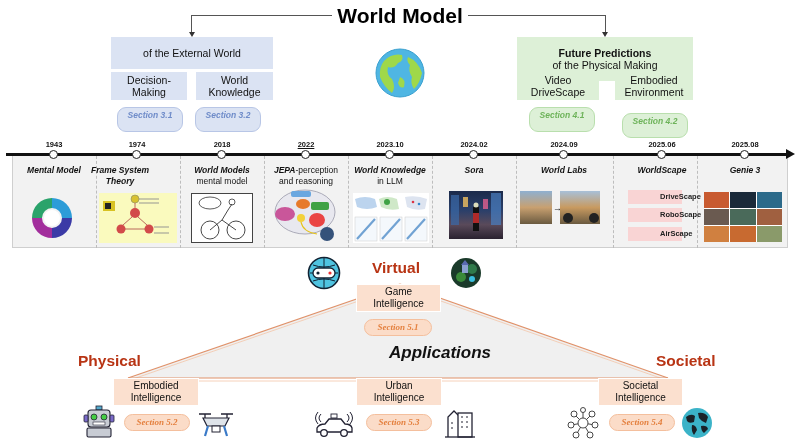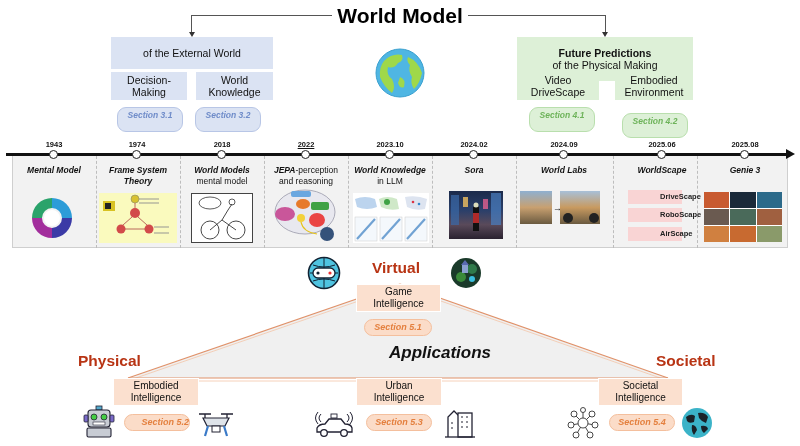--- a/index.html
+++ b/index.html
@@ -11,21 +11,21 @@
   .title { left: 0; width: 800px; top: 4px; text-align: center; font-weight: bold; font-size: 21px; color: #000; }
   .conn { border-color: #555; border-style: solid; border-width: 0; }
   .arrow-down { width: 0; height: 0; border-left: 3px solid transparent; border-right: 3px solid transparent; border-top: 5px solid #333; }
 
   
   .box-blue { background: #dbe3f3; text-align: center; font-size: 10.5px; line-height: 12px; color: #111; display:flex; flex-direction:column; justify-content:center; align-items:center; }
   .box-green { background: #ddf0d7; text-align: center; font-size: 10.5px; line-height: 12px; color: #111; display:flex; flex-direction:column; justify-content:center; align-items:center; }
   .pill { border-radius: 9px; font-size: 8.5px; font-weight: bold; font-style: italic; text-align: center; line-height: 14px; height: 25px; }
   .pill-blue { background: #dbe3f3; border: 1px solid #b8c6e6; color: #6f8cc9; }
   .pill-green { background: #ddf0d7; border: 1px solid #b9dfad; color: #6eb35a; }
-  .pill-orange { background: #fbdcc8; border: 1px solid #f4bf9d; color: #e4803f; font-size: 9px; height: 17px; line-height: 15px; border-radius: 10px; }
+  .pill-orange { background: #fbdcc8; border: 1px solid #f4bf9d; color: #e4803f; font-size: 9px; height: 17px; line-height: 15px; border-radius: 10px; font-family: Liberation Serif, serif; }
 
   
   .tl-line { left: 6px; top: 153px; width: 782px; height: 3px; background: #111; }
   .tl-arrowhead { left: 786px; top: 149px; width: 0; height: 0; border-top: 5.5px solid transparent; border-bottom: 5.5px solid transparent; border-left: 9px solid #111; }
   .tl-date { font-size: 7.5px; font-weight: bold; width: 60px; text-align: center; top: 140px; }
   .tl-node { width: 9px; height: 9px; border-radius: 50%; background: #fff; border: 1.3px solid #222; top: 150px; }
   .tl-panel { left: 12px; top: 156px; width: 776px; height: 92px; background: #f2f2f2; border: 1px solid #cfcfcf; border-top: none; }
   .tl-sep { top: 156px; width: 0; height: 92px; border-left: 1px dashed #bdbdbd; }
   .tl-title { font-size: 8.5px; text-align: center; line-height: 11px; width: 84px; top: 165px; }
   .tl-title b { font-weight: bold; font-style: italic; }
@@ -108,21 +108,21 @@
     <path d="M24 3 A20 20 0 0 1 44 23 L34 23 A10 10 0 0 0 24 13Z" fill="#2c9cd8"></path>
     <path d="M44 23 A20 20 0 0 1 24 43 L24 33 A10 10 0 0 0 34 23Z" fill="#3b3aa6"></path>
     <path d="M24 43 A20 20 0 0 1 4 23 L14 23 A10 10 0 0 0 24 33Z" fill="#a22e9c"></path>
     <path d="M4 23 A20 20 0 0 1 24 3 L24 13 A10 10 0 0 0 14 23Z" fill="#2aa36b"></path>
     <circle cx="24" cy="23" r="8" fill="#fff"></circle>
   </svg>
 </div>
 
 <div class="abs tl-date" style="left:107px;">1974</div>
 <div class="abs tl-node" style="left:132px;"></div>
-<div class="abs tl-title" style="left:96px;"><b>Frame System</b><br><b>Theory</b></div>
+<div class="abs tl-title" style="left:78px;"><b>Frame System</b><br><b>Theory</b></div>
 <div class="abs thumb" style="left:99px; top:193px; width:78px; height:50px; background:#fafabe;">
   <svg width="78" height="50" viewBox="0 0 78 50">
     <rect x="4" y="8" width="12" height="10" fill="#d8c222"></rect>
       <rect x="6" y="10" width="6" height="6" fill="#222"></rect>
     <circle cx="36" cy="6" r="4" fill="#d8c230" stroke="#886" stroke-width=".6"></circle>
     <circle cx="36" cy="20" r="5" fill="#d24a4a"></circle>
     <circle cx="22" cy="36" r="4.5" fill="#d24a4a"></circle>
     <circle cx="50" cy="36" r="4.5" fill="#d24a4a"></circle>
     <path d="M36 10 L36 15 M33 24 L24 32 M39 24 L48 32 M26 36 L46 36" stroke="#a44" stroke-width=".8"></path>
     <path d="M40 6 L60 6 M40 10 L60 10 M55 34 L70 34 M55 40 L70 40" stroke="#557" stroke-width=".6"></path>
@@ -275,21 +275,21 @@
     <rect x="14" y="2" width="6" height="4" fill="#5ac" stroke="#223" stroke-width=".8"></rect>
     <rect x="6" y="6" width="22" height="17" rx="3" fill="#c8ccd4" stroke="#223" stroke-width="1.1"></rect>
     <rect x="2" y="11" width="4" height="7" rx="1" fill="#7a6ac8" stroke="#223" stroke-width=".8"></rect>
     <rect x="28" y="11" width="4" height="7" rx="1" fill="#7a6ac8" stroke="#223" stroke-width=".8"></rect>
     <circle cx="12" cy="13" r="3" fill="#4c4" stroke="#223" stroke-width=".8"></circle>
     <circle cx="22" cy="13" r="3" fill="#4c4" stroke="#223" stroke-width=".8"></circle>
     <rect x="11" y="18" width="12" height="3" fill="#fff" stroke="#223" stroke-width=".6"></rect>
     <rect x="5" y="24" width="24" height="9" rx="1.5" fill="#c8ccd4" stroke="#223" stroke-width="1.1"></rect>
   </svg>
 </div>
-<div class="abs pill pill-orange" style="left:124px; top:414px; width:66px;text-align:right;">Section 5.2</div>
+<div class="abs pill pill-orange" style="left:124px; top:414px; width:66px;">Section 5.2</div>
 <div class="abs icon" style="left:197px; top:410px; width:38px; height:28px;">
   <svg width="38" height="28" viewBox="0 0 38 28">
     <path d="M2 4 H14 M24 4 H36" stroke="#223" stroke-width="1.6"></path>
     <path d="M8 4 V8 M30 4 V8" stroke="#223" stroke-width="1.3"></path>
     <path d="M6 8 H32 L28 16 H10Z" fill="#dfe4ea" stroke="#223" stroke-width="1.2"></path>
     <path d="M11 16 L8 26 M27 16 L30 26" stroke="#3a7ac8" stroke-width="2.2"></path>
     <rect x="15" y="16" width="8" height="6" fill="#fff" stroke="#223" stroke-width="1"></rect>
   </svg>
 </div>
 

